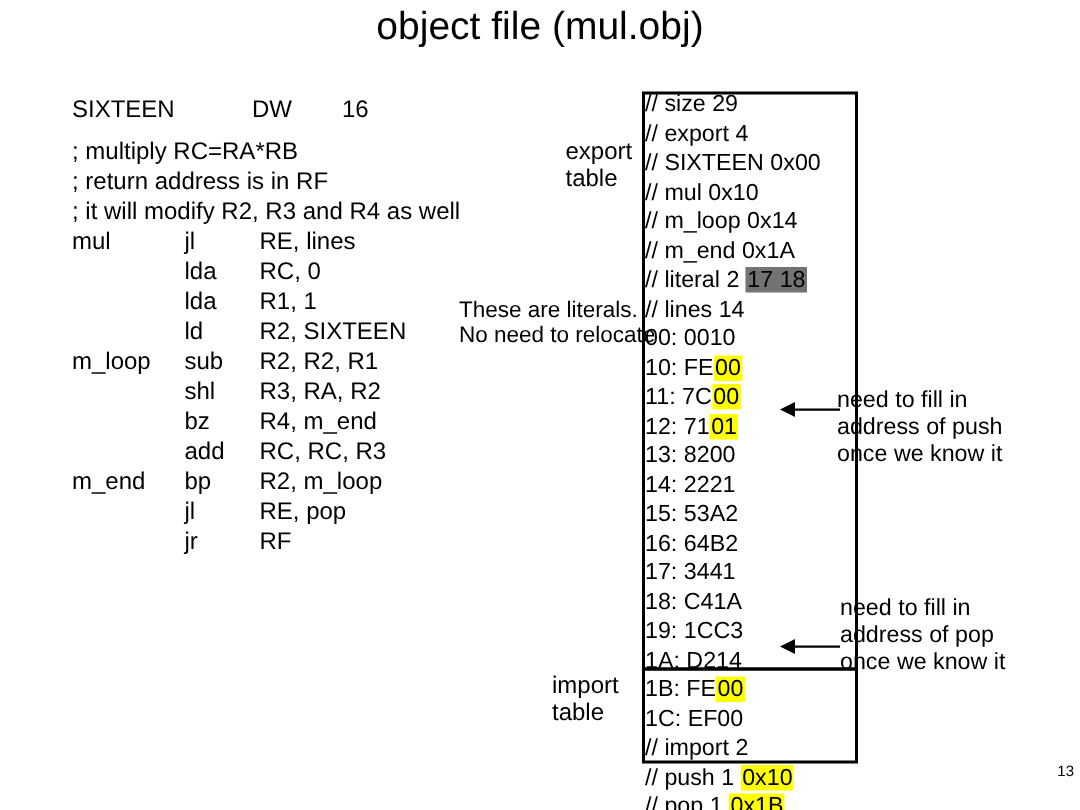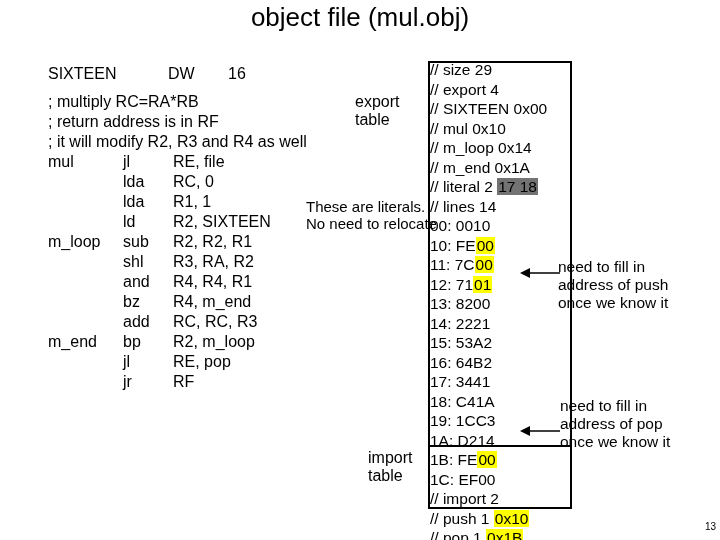--- a/index.html
+++ b/index.html
@@ -26,21 +26,21 @@
     line-height: 1.25;
   }
   .row { white-space: pre; font-family: Arial, Helvetica, sans-serif; }
   .code-table { border-collapse: collapse; }
   .code-table td { padding: 0 0; vertical-align: top; font-size: 16px; }
   .lbl { width: 75px; }
   .op  { width: 50px; }
   .arg { width: 150px; }
   .export-label {
     position: absolute;
-    top: 93px; left: 355px;
+    top: 93px; left: 377px;
     font-size: 16px;
   }
   .import-label {
     position: absolute;
     top: 449px; left: 368px;
     font-size: 16px;
   }
   .sidebar {
     position: absolute;
     top: 60px;
@@ -84,21 +84,21 @@
   .arrow1 {
     position: absolute;
     top: 266px; left: 520px;
   }
   .arrow2 {
     position: absolute;
     top: 424px; left: 520px;
   }
   .pagenum {
     position: absolute;
-    bottom: 8px; right: 4px;
+    bottom: 20px; right: 4px;
     font-size: 10px;
   }
 </style>
 </head>
 <body>
 
 <div class="title">object file (mul.obj)</div>
 
 <div class="content">
   <table class="code-table">
@@ -112,21 +112,21 @@
     </table>
   <div style="height:8px"></div>
   <div class="row">; multiply RC=RA*RB</div>
   <div class="row">; return address is in RF</div>
   <div class="row">; it will modify R2, R3 and R4 as well</div>
   <table class="code-table">
     <tbody>
         <tr>
           <td class="lbl">mul</td>
           <td class="op">jl</td>
-          <td class="arg">RE, file</td>
+          <td class="arg">RE, lines</td>
         </tr>
     <tr>
           <td class="lbl"></td>
           <td class="op">lda</td>
           <td class="arg">RC, 0</td>
         </tr>
     <tr>
           <td class="lbl"></td>
           <td class="op">lda</td>
           <td class="arg">R1, 1</td>
@@ -138,25 +138,20 @@
         </tr>
     <tr>
           <td class="lbl">m_loop</td>
           <td class="op">sub</td>
           <td class="arg">R2, R2, R1</td>
         </tr>
     <tr>
           <td class="lbl"></td>
           <td class="op">shl</td>
           <td class="arg">R3, RA, R2</td>
-        </tr>
-    <tr>
-          <td class="lbl"></td>
-          <td class="op">and</td>
-          <td class="arg">R4, R4, R1</td>
         </tr>
     <tr>
           <td class="lbl"></td>
           <td class="op">bz</td>
           <td class="arg">R4, m_end</td>
         </tr>
     <tr>
           <td class="lbl"></td>
           <td class="op">add</td>
           <td class="arg">RC, RC, R3</td>

